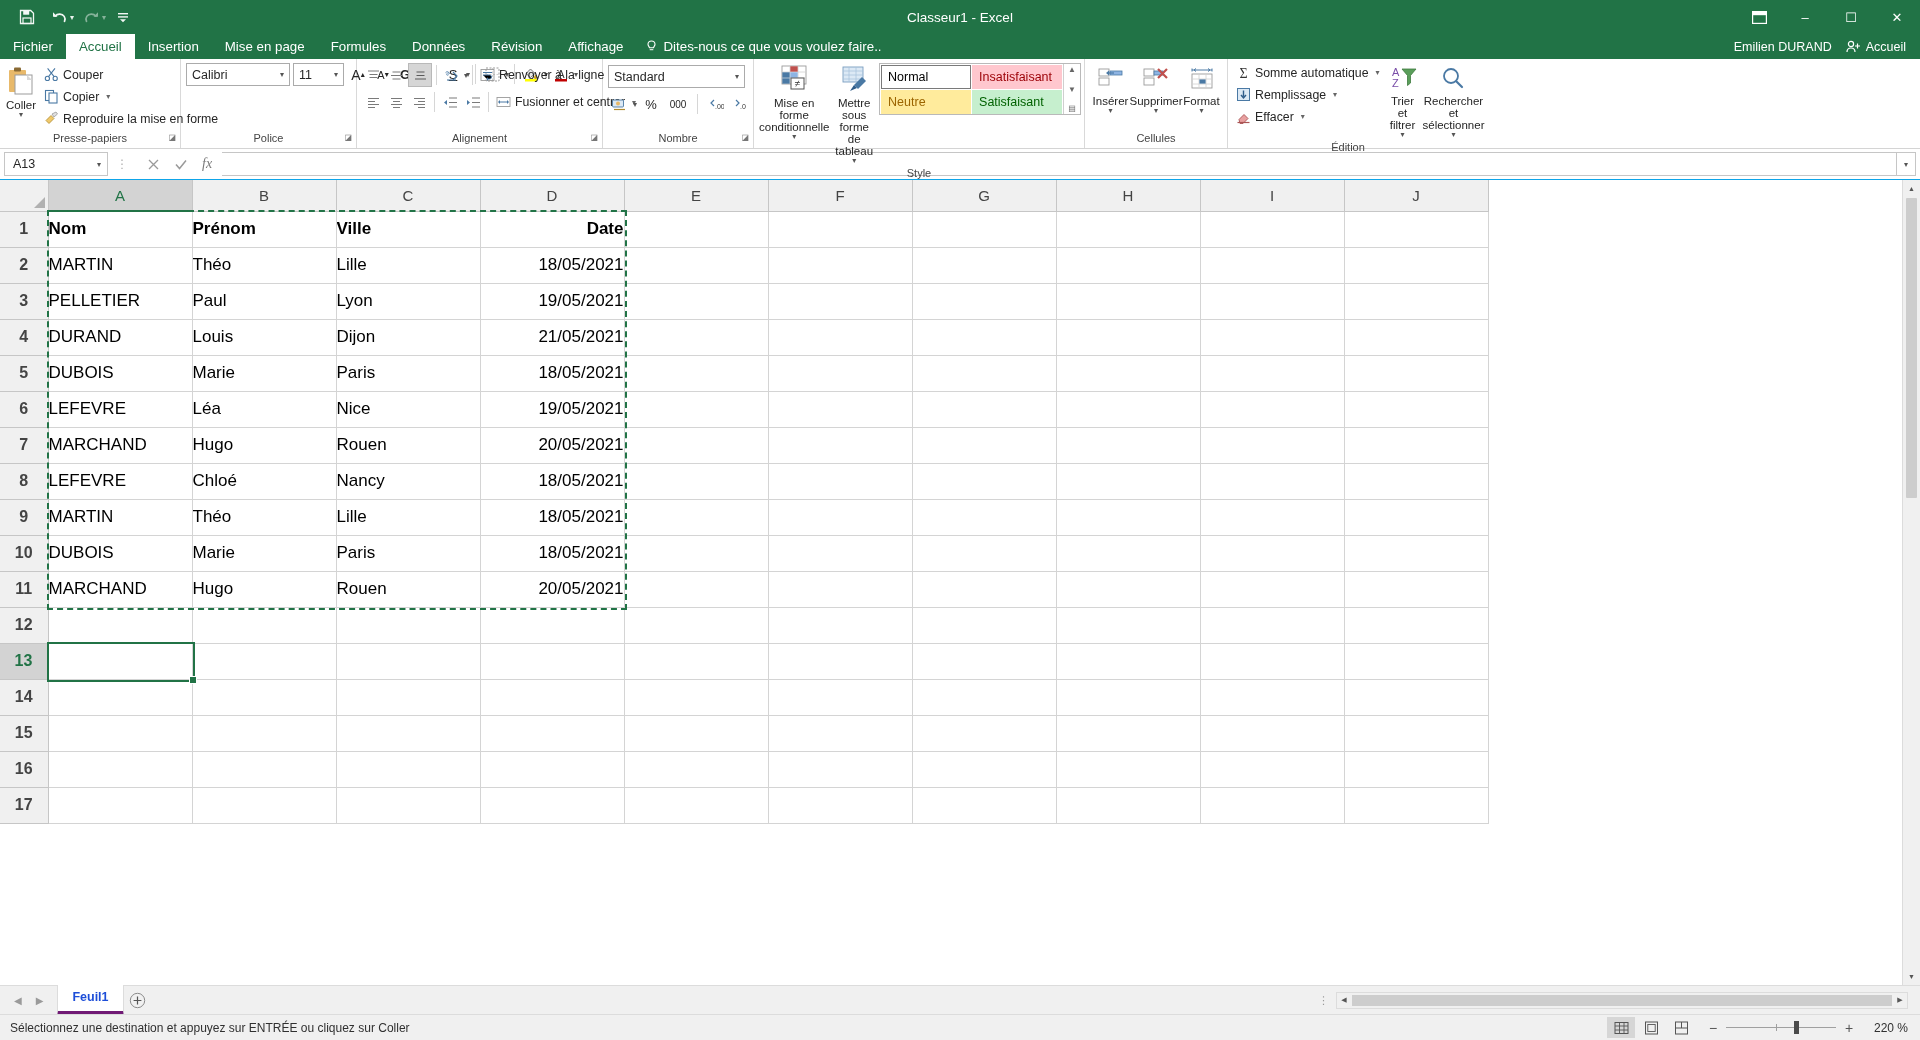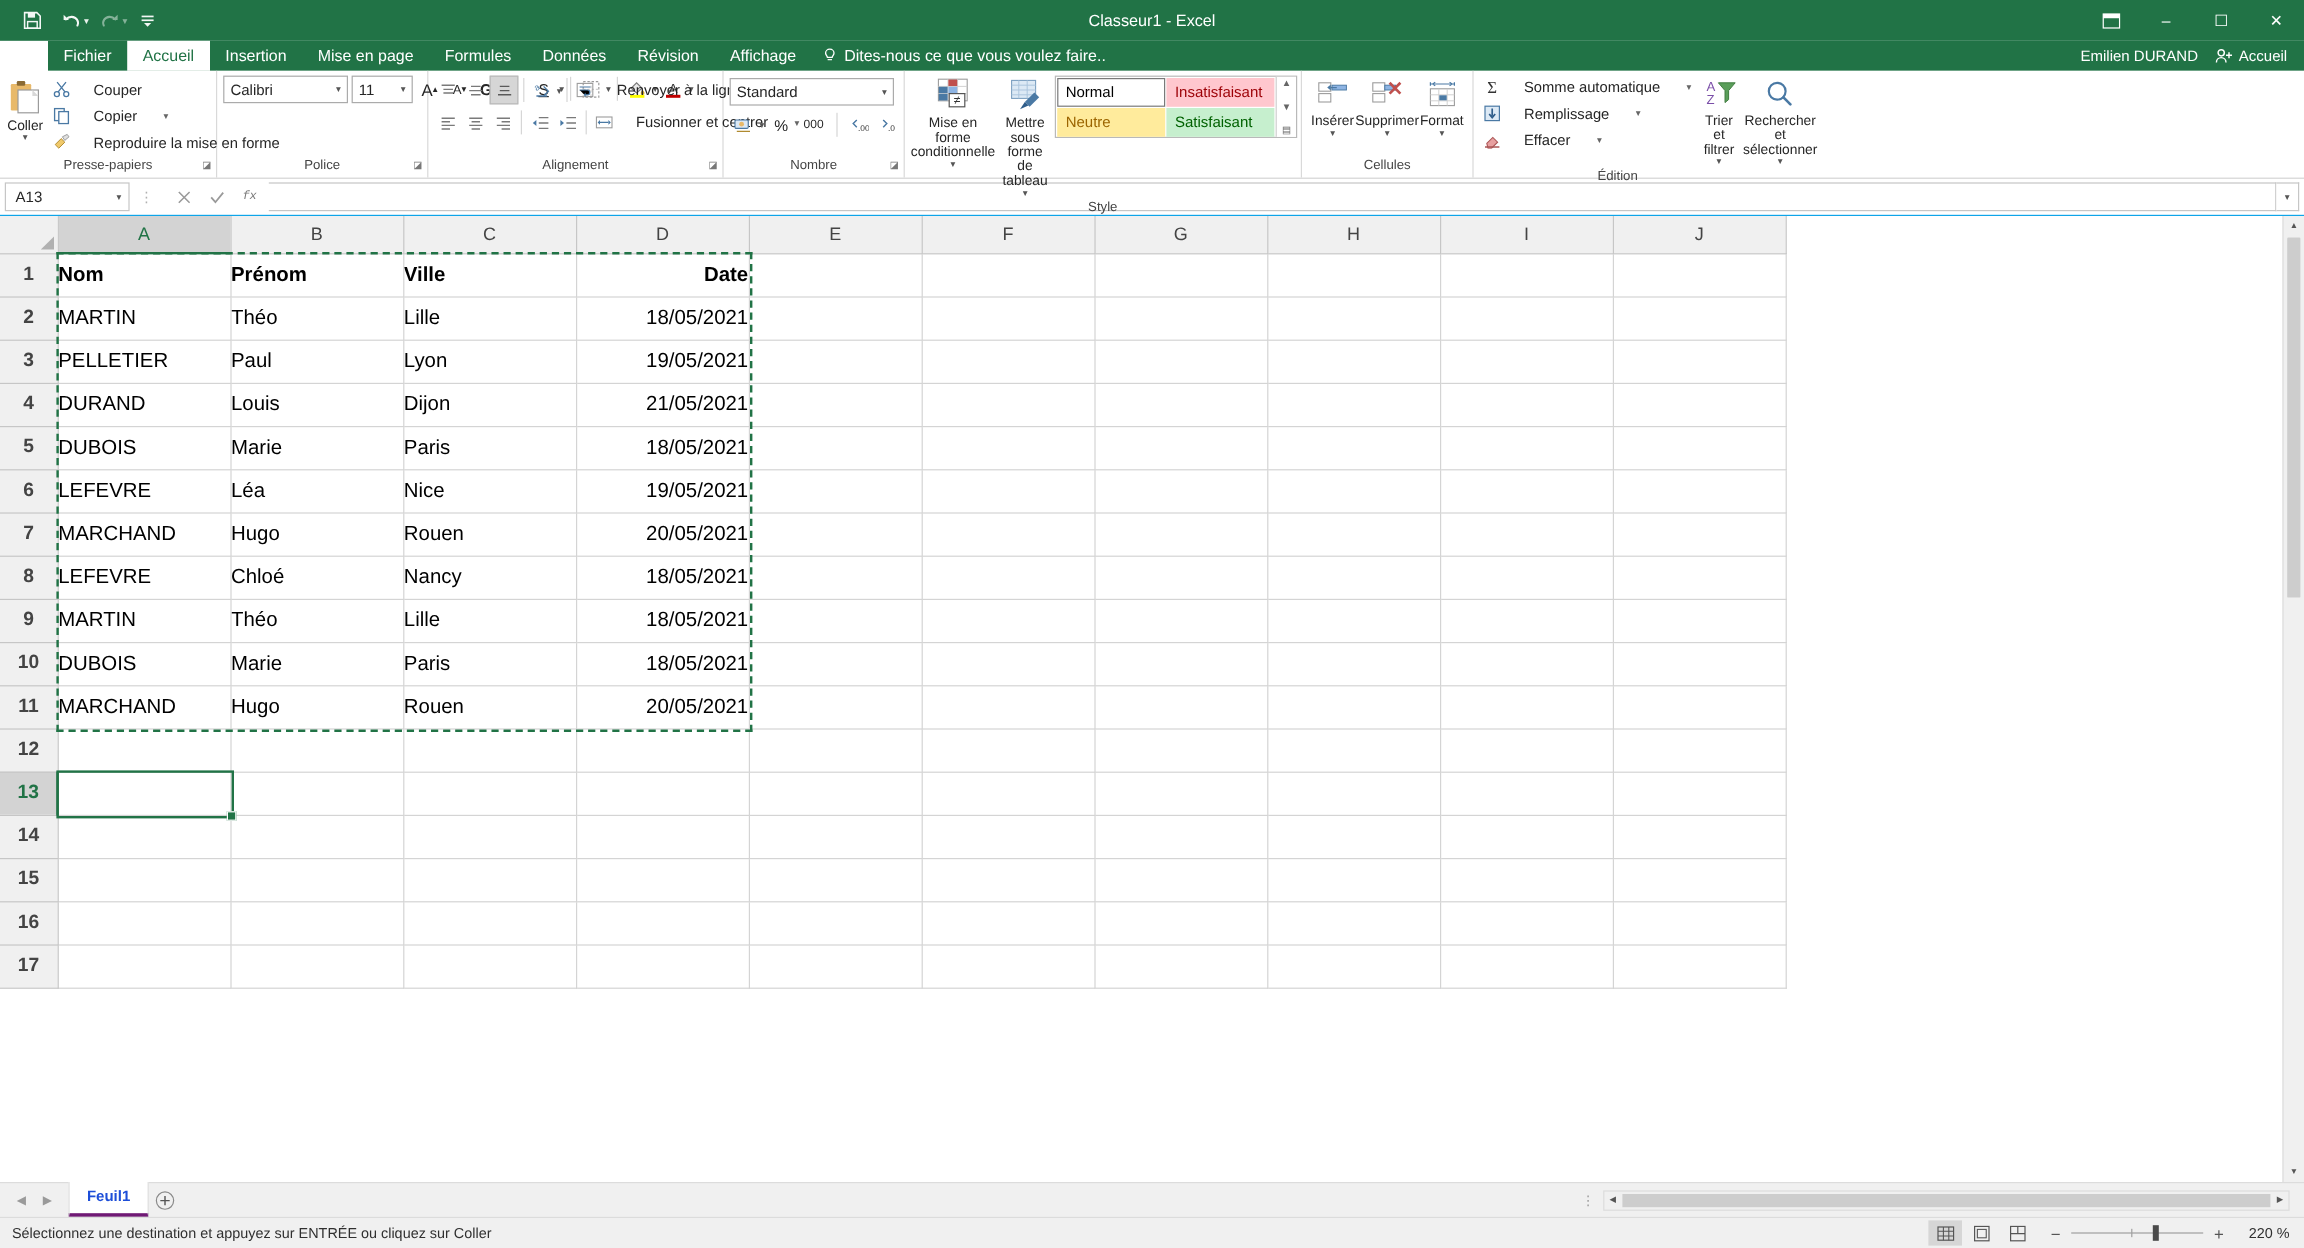--- a/index.html
+++ b/index.html
@@ -16,38 +16,38 @@
   .qat{display:flex;align-items:center;gap:2px;padding-left:12px;}
   .qat-btn{width:30px;height:26px;display:flex;align-items:center;justify-content:center;color:#fff;opacity:.95;}
   .qat-btn.dim{opacity:.45;}
   .qat-caret{font-size:8px;color:#fff;margin-left:-4px;opacity:.9;}
   .qat-group{display:flex;align-items:center;}
   .title-center{position:absolute;left:0;right:0;text-align:center;color:#fff;font-size:13.5px;pointer-events:none;}
   .win-ctrls{margin-left:auto;display:flex;align-items:center;height:34px;}
   .win-btn{width:46px;height:34px;display:flex;align-items:center;justify-content:center;color:#fff;font-size:13px;}
 
   
-  .tabstrip{height:25px;background:#217346;display:flex;align-items:center;position:relative;flex:none;margin-left:40px;}
+  .tabstrip{height:25px;background:#217346;display:flex;align-items:center;position:relative;flex:none;}
   .tab{padding:0 13px;height:25px;line-height:25px;color:#fff;font-size:13.3px;white-space:nowrap;}
   .tab.active{background:#fff;color:#217346;}
   .tell-me{display:flex;align-items:center;gap:6px;color:#fff;font-size:13.3px;padding:0 10px;height:25px;line-height:25px;white-space:nowrap;}
   .user-area{margin-left:auto;display:flex;align-items:center;gap:14px;color:#fff;font-size:12.5px;padding-right:14px;height:25px;}
   .share{display:flex;align-items:center;gap:5px;}
 
   
   .ribbon{height:89px;background:#fff;border-bottom:1px solid #d4d4d4;display:flex;align-items:stretch;flex:none;position:relative;}
   .group{display:flex;flex-direction:column;position:relative;border-right:1px solid #d9d9d9;}
   .group-body{flex:1;display:flex;align-items:flex-start;padding:4px 5px 0 5px;}
   .group-label{height:18px;line-height:16px;text-align:center;font-size:11px;color:#444;position:relative;}
   .group-label .dlg{position:absolute;right:4px;bottom:2px;font-size:8px;color:#777;}
 
   .bigbtn{display:flex;flex-direction:column;align-items:center;justify-content:flex-start;width:46px;padding-top:2px;font-size:11.5px;color:#262626;}
   .bigbtn .lbl{margin-top:2px;text-align:center;line-height:12px;}
   .bigbtn .caret{font-size:8px;color:#555;margin-top:-1px;}
-  .smallbtn{display:flex;align-items:center;gap:19px;height:19px;font-size:12.3px;padding:0 3px;white-space:nowrap;}
+  .smallbtn{display:flex;align-items:center;gap:4px;height:19px;font-size:12.3px;padding:0 3px;white-space:nowrap;}
   .smallbtn .caret{font-size:8px;color:#666;margin-left:3px;}
 
   .ico{display:inline-flex;align-items:center;justify-content:center;flex:none;}
 
   
   .fontrow1{display:flex;align-items:center;gap:3px;margin-bottom:4px;}
   .fontrow2{display:flex;align-items:center;gap:2px;}
   .combo{border:1px solid #ababab;background:#fff;height:21px;display:flex;align-items:center;padding:0 2px 0 5px;font-size:12.5px;}
   .combo .cv{flex:1;}
   .combo .cb{font-size:8px;color:#555;padding:0 3px;}
@@ -625,21 +625,21 @@
       <span>
         <svg width="13" height="13" viewBox="0 0 13 13">
             <path d="M2 2l9 9M11 2l-9 9" stroke="#9a9a9a" stroke-width="1.3"></path>
           </svg>
       </span>
       <span>
         <svg width="14" height="13" viewBox="0 0 14 13">
             <path d="M2 6.5l3.5 4L12 2.5" fill="none" stroke="#9a9a9a" stroke-width="1.5"></path>
           </svg>
       </span>
-      <span style="font-style:italic;font-family:Liberation Mono, monospace;font-size:10px;color:#7a7a7a">fx</span>
+      <span style="font-style:italic;font-family:Liberation Serif, serif;font-size:14px;color:#7a7a7a">fx</span>
     </div>
     <div class="fb-input"></div>
     <div class="fb-expand">▾</div>
   </div>
 
   <div class="gridwrap">
     <div class="grid-scroll-row">
       <div class="sheetarea">
         <table class="sheet">
           <colgroup>

